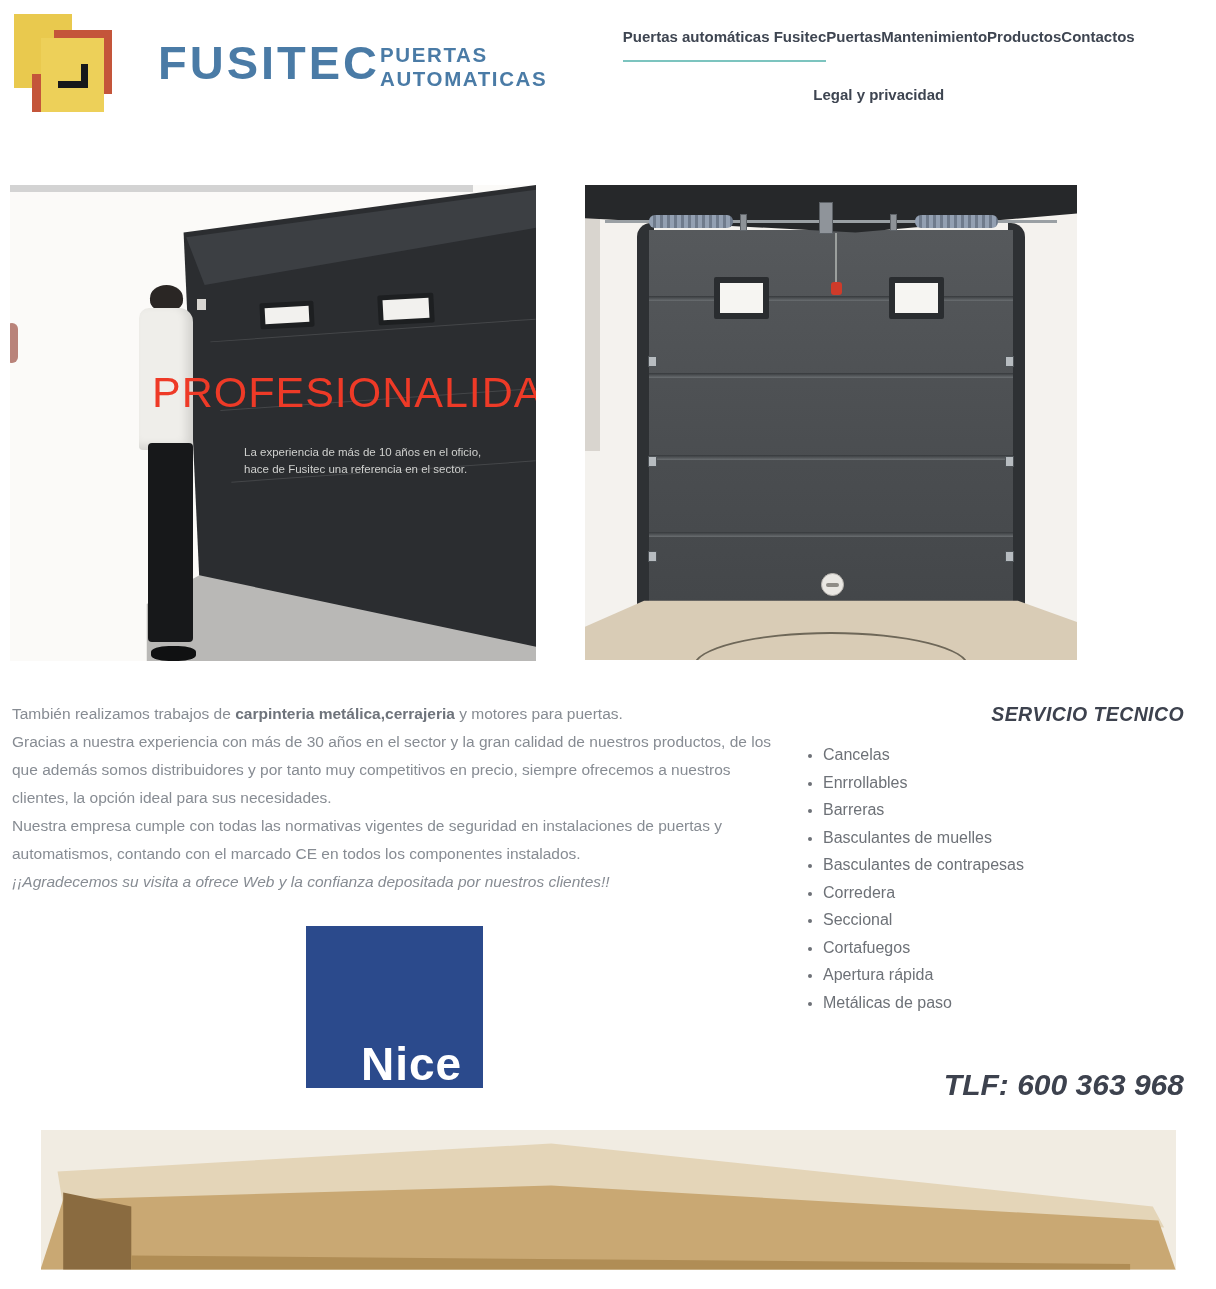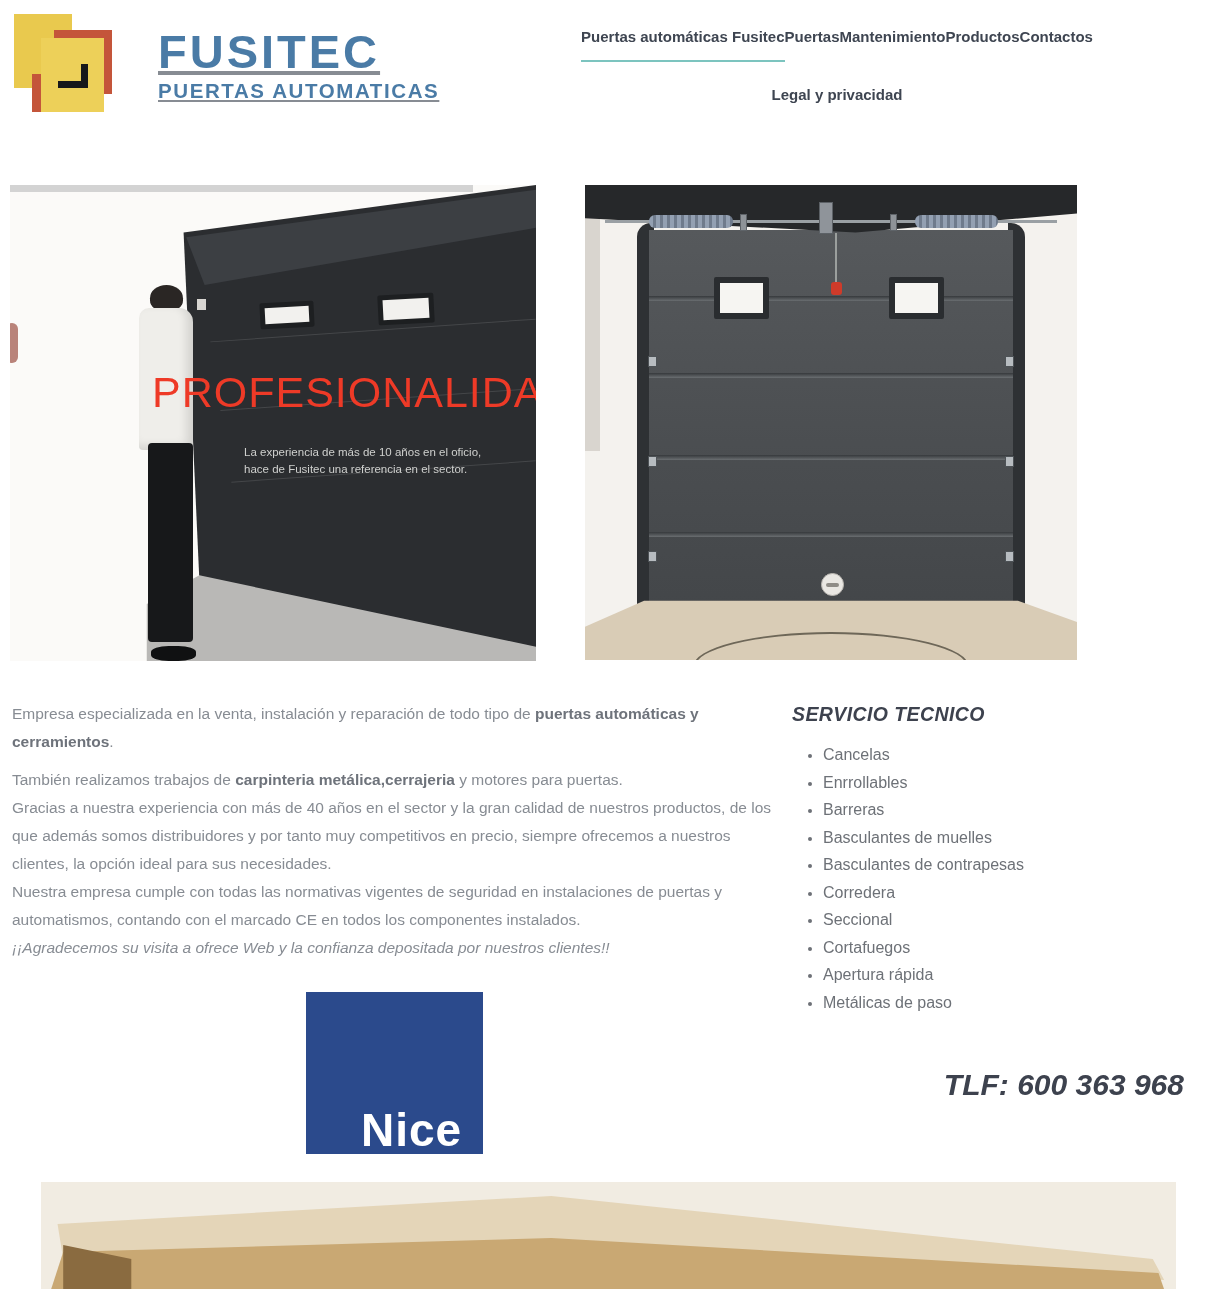--- a/index.html
+++ b/index.html
@@ -17,21 +17,21 @@
   header{display:flex;align-items:flex-start;padding:8px 40px 0 12px;height:115px;}
   .logo{display:flex;align-items:center;text-decoration:none;cursor:pointer;}
   .logo-icon{position:relative;width:106px;height:104px;margin-right:40px;flex:none;}
   .logo-icon span{position:absolute;}
   .sq-yellow-top-h{left:2px;top:6px;width:58px;height:30px;background:var(--logo-yellow);}
   .sq-yellow-top-v{left:2px;top:6px;width:27px;height:74px;background:var(--logo-yellow);}
   .sq-red-big{left:42px;top:22px;width:58px;height:64px;background:var(--logo-red);}
   .sq-red-small{left:20px;top:66px;width:28px;height:38px;background:var(--logo-red);}
   .sq-yellow-front{left:29px;top:30px;width:63px;height:74px;background:#edd059;}
   .bracket{left:46px;top:56px;width:30px;height:24px;border-right:7px solid #17181a;border-bottom:7px solid #17181a;background:transparent;}
-  .logo-text{display:flex;flex-direction:column;padding-top:10px;text-decoration:underline;}
+  .logo-text{display:flex;flex-direction:row;padding-top:10px;}
   .logo-title{font-size:47px;line-height:1;font-weight:700;letter-spacing:3px;color:var(--brand-blue);}
   .logo-subtitle{font-size:20.5px;font-weight:700;letter-spacing:1.6px;color:var(--brand-blue);margin-top:4px;}
   nav{margin-left:auto;padding-top:20px;width:678px;}
   .nav-row{display:flex;justify-content:center;}
   .nav-row a{font-size:15px;font-weight:700;color:var(--nav-text);text-decoration:none;position:relative;cursor:pointer;white-space:nowrap;}
   .nav-row a.active::after{content:"";position:absolute;left:0;right:0;bottom:-17px;height:2.5px;background:var(--accent-teal);}
   .nav-row2{justify-content:center;margin-top:41px;}
   
   .photos{display:flex;margin:70px 0 0 10px;gap:49px;}
   figure{margin:0;position:relative;overflow:hidden;}
@@ -87,21 +87,21 @@
   main{display:flex;align-items:flex-start;padding:39px 0 0 12px;}
   .intro{width:765px;font-size:15.5px;line-height:28px;color:var(--body-text);}
   .intro p{margin:0;}
   .intro .p-first{margin-bottom:10px;}
   .intro b{color:#6e737b;font-weight:700;}
   .thanks{margin-top:12px;font-style:italic;}
   .nice-logo{width:177px;height:162px;margin:30px auto 0 auto;background:var(--nice-blue);
     display:flex;align-items:flex-end;justify-content:center;padding:0 0 10px 34px;}
   .nice-logo span{color:#fff;font-size:46px;font-weight:700;letter-spacing:1px;}
   aside{width:392px;margin-left:15px;}
-  aside h2{margin:3px 0 20px;text-align:left;font-size:19.5px;font-style:italic;font-weight:700;color:var(--heading-text);letter-spacing:.4px;}
+  aside h2{margin:3px 0 20px;text-align:right;font-size:19.5px;font-style:italic;font-weight:700;color:var(--heading-text);letter-spacing:.4px;}
   aside ul{margin:0;padding-left:31px;}
   aside li{font-size:16px;color:#6d7177;margin-bottom:9.5px;font-weight:400;}
   aside li::marker{color:#6d7177;font-size:13px;}
   .phone{margin-top:56px;text-align:right;font-size:30px;font-weight:700;font-style:italic;color:var(--heading-text);white-space:nowrap;}
   
   .bottom-photo{position:relative;width:1135px;height:140px;margin:28px auto 0;background:#f1ece2;overflow:hidden;}
   .bp-top{position:absolute;inset:0;background:#e4d5b8;clip-path:polygon(1.5% 30%,45% 10%,98% 55%,99% 70%,45% 42%,2% 55%);}
   .bp-face{position:absolute;inset:0;background:#c9a873;clip-path:polygon(2% 50%,45% 40%,98.5% 65%,100% 100%,0 100%);}
   .bp-dark{position:absolute;inset:0;background:#8a6b40;clip-path:polygon(2% 45%,8% 55%,8% 100%,2% 100%);}
   .bp-inner{position:absolute;inset:0;background:#b08d55;clip-path:polygon(8% 90%,96% 96%,96% 100%,8% 100%);}
@@ -195,23 +195,22 @@
     <span class="pr-doorshadow"></span>
     <span class="pr-floor"></span>
     <span class="pr-arc"></span>
     <span class="pr-handle"></span>
   </figure>
 
 </div>
 
 <main>
   <section class="intro">
-    <p class="p-first"><span>Empresa especializada en la venta, instalación y reparación de todo tipo de </span><b>puertas automáticas y cerramientos</b><span>.</span></p>
     <p><span>También realizamos trabajos de </span><b>carpinteria metálica,cerrajeria</b><span> y motores para puertas.</span></p>
-    <p>Gracias a nuestra experiencia con más de 40 años en el sector y la gran calidad de nuestros productos, de los que además somos distribuidores y por tanto muy competitivos en precio, siempre ofrecemos a nuestros clientes, la opción ideal para sus necesidades.</p>
+    <p>Gracias a nuestra experiencia con más de 30 años en el sector y la gran calidad de nuestros productos, de los que además somos distribuidores y por tanto muy competitivos en precio, siempre ofrecemos a nuestros clientes, la opción ideal para sus necesidades.</p>
     <p>Nuestra empresa cumple con todas las normativas vigentes de seguridad en instalaciones de puertas y automatismos, contando con el marcado CE en todos los componentes instalados.</p>
     <p class="thanks">¡¡Agradecemos su visita a ofrece Web y la confianza depositada por nuestros clientes!!</p>
     <div class="nice-logo">
       <span>Nice</span>
     </div>
   </section>
 
   <aside>
     <h2>SERVICIO TECNICO</h2>
     <ul>

